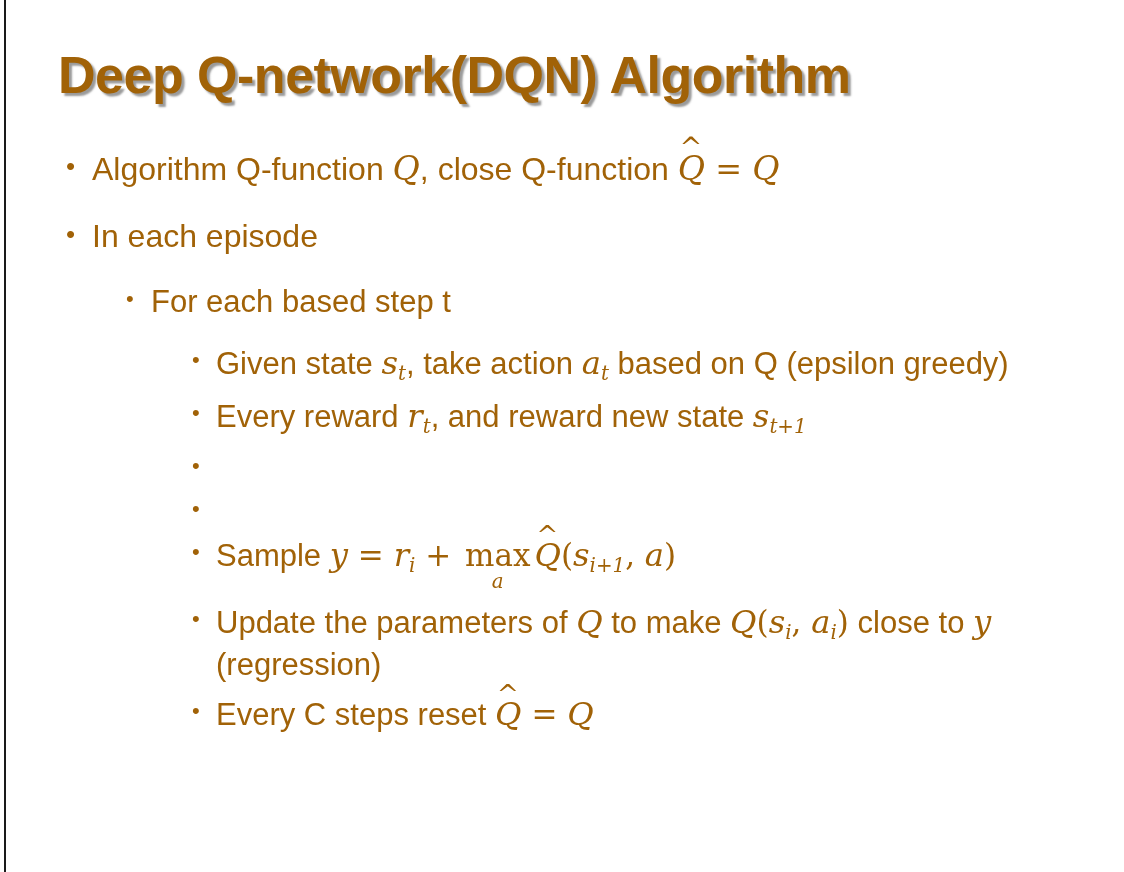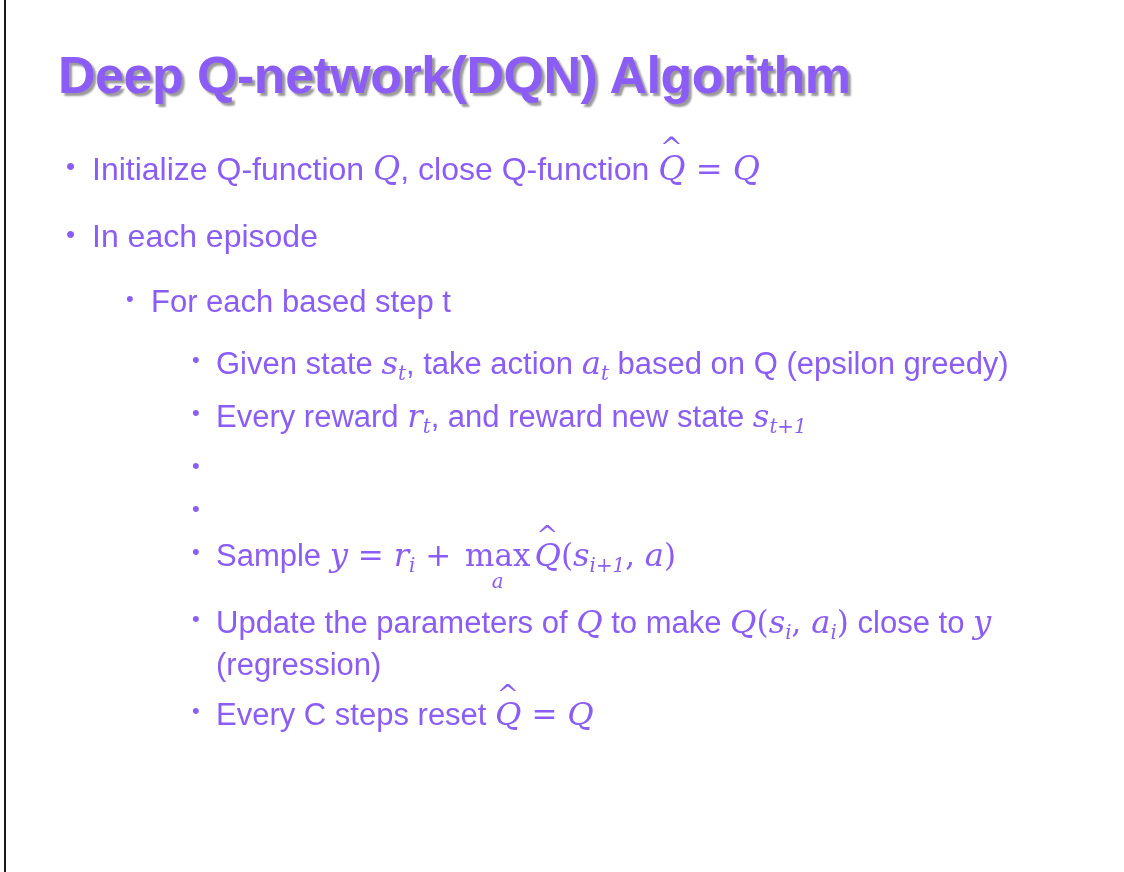--- a/index.html
+++ b/index.html
@@ -7,21 +7,21 @@
     padding: 0;
     background: #ffffff;
   }
   .slide {
     position: relative;
     width: 1124px;
     height: 872px;
     background: #ffffff;
     overflow: hidden;
     font-family: "Liberation Sans", sans-serif;
-    color: #8b5cf6;
+    color: #a16207;
     box-sizing: border-box;
   }
   
   .slide-edge-left {
     position: absolute;
     left: 4px;
     top: 0;
     width: 2px;
     height: 872px;
     background: #1a1a1a;
@@ -132,21 +132,21 @@
 <div class="slide">
 
   <div class="slide-edge-left"></div>
 
   <div class="slide-title">Deep Q-network(DQN) Algorithm</div>
 
   <div class="body-block">
 
     <div class="bullet-row lvl1">
       <span class="dot">•</span>
-      <span class="txt"><span>Initialize Q-function </span><span class="mi">Q</span><span>, close Q-function </span><span class="mi hat"><span class="hatmark">^</span><span>Q</span></span><span class="mr"> = </span><span class="mi">Q</span></span>
+      <span class="txt"><span>Algorithm Q-function </span><span class="mi">Q</span><span>, close Q-function </span><span class="mi hat"><span class="hatmark">^</span><span>Q</span></span><span class="mr"> = </span><span class="mi">Q</span></span>
     </div>
 
     <div class="bullet-row lvl1">
       <span class="dot">•</span>
       <span class="txt">In each episode</span>
     </div>
 
     <div class="bullet-row lvl2">
       <span class="dot">•</span>
       <span class="txt">For each based step t</span>

